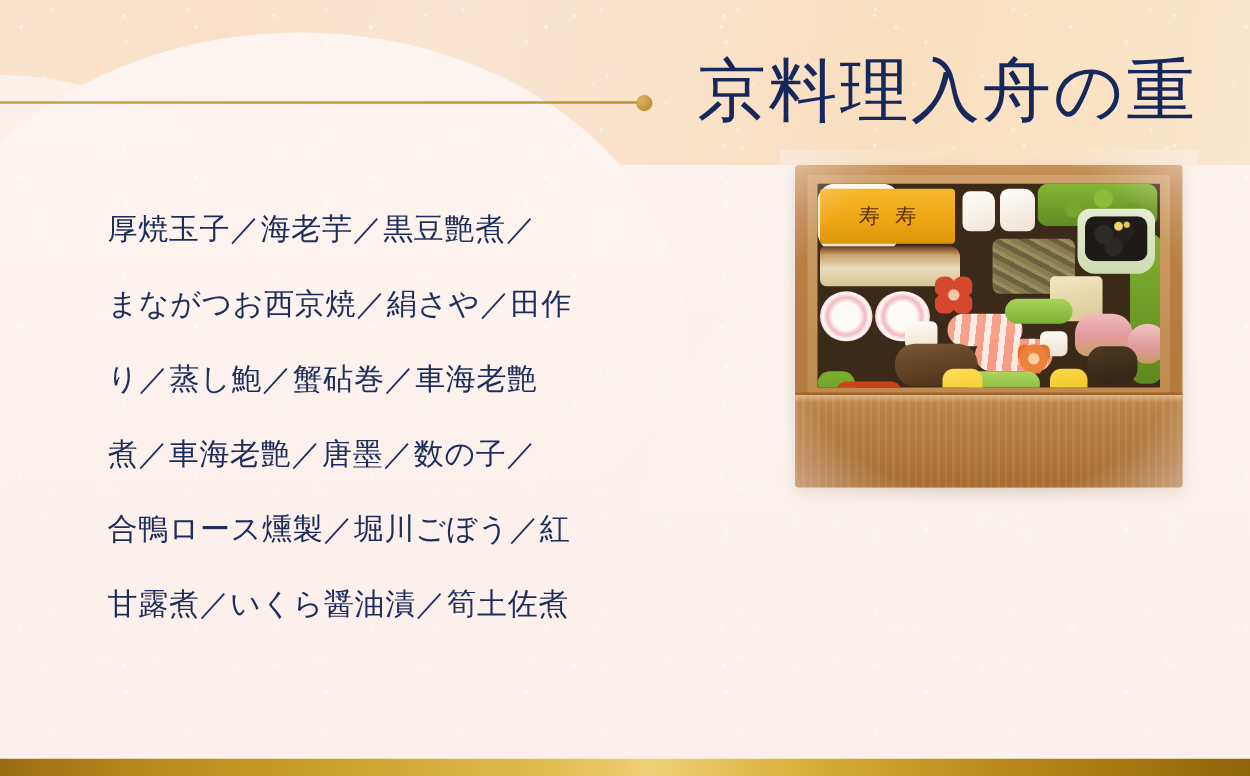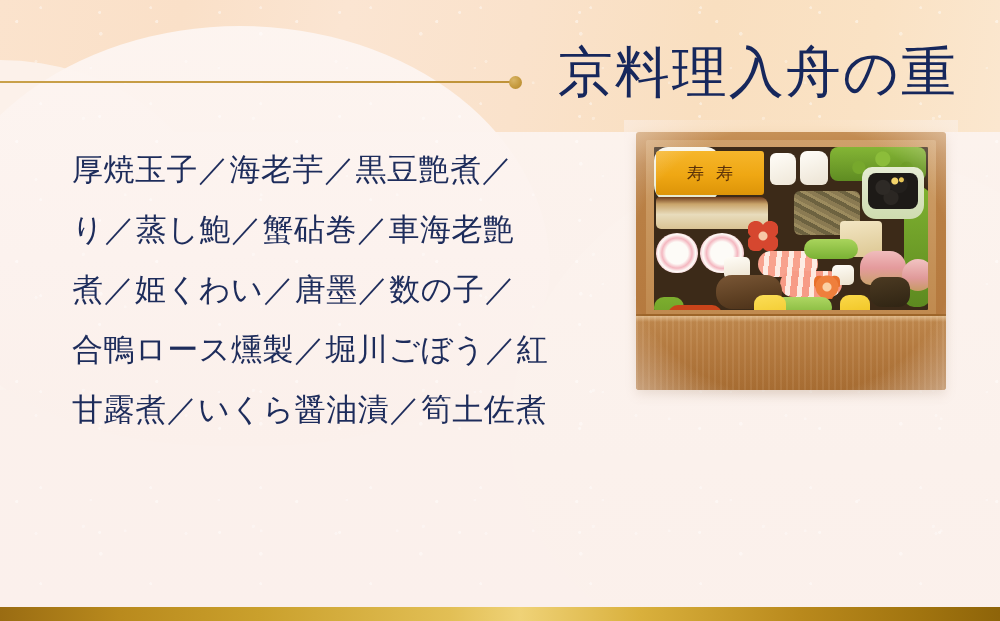--- a/index.html
+++ b/index.html
@@ -133,22 +133,22 @@
     color: #16275c;
     white-space: nowrap;
   }
 
   
   .ingredients {
     position: absolute;
     left: 70px;
     top: 138px;
     width: 880px;
-    margin: 2px;
-    font-size: 31px;
+    margin: 16px;
+    font-size: 24px;
     line-height: 60px;
     letter-spacing: .5px;
     color: #1d2c5b;
   }
   .ing-line {
     display: block;
     white-space: nowrap;
   }
 
   
@@ -390,22 +390,23 @@
   <div class="bg-wave-c"></div>
   <div class="bg-texture"></div>
 
   <div class="gold-rule"></div>
   <div class="gold-dot"></div>
 
   <h1 class="title">京料理入舟の重</h1>
 
   <div class="ingredients">
     <span class="ing-line">厚焼玉子／海老芋／黒豆艶煮／</span>
+    <span class="ing-line">まながつお西京焼／絹さや／田作</span>
     <span class="ing-line">り／蒸し鮑／蟹砧巻／車海老艶</span>
-    <span class="ing-line">煮／姫くわい／唐墨／数の子／</span>
+    <span class="ing-line">煮／車海老艶／唐墨／数の子／</span>
     <span class="ing-line">合鴨ロース燻製／堀川ごぼう／紅</span>
     <span class="ing-line">甘露煮／いくら醤油漬／筍土佐煮</span>
   </div>
 
   <div class="photo">
     <div class="box-outer">
       <div class="box-rim"></div>
 
       <div class="box-inner">
         <div class="f tamago">

